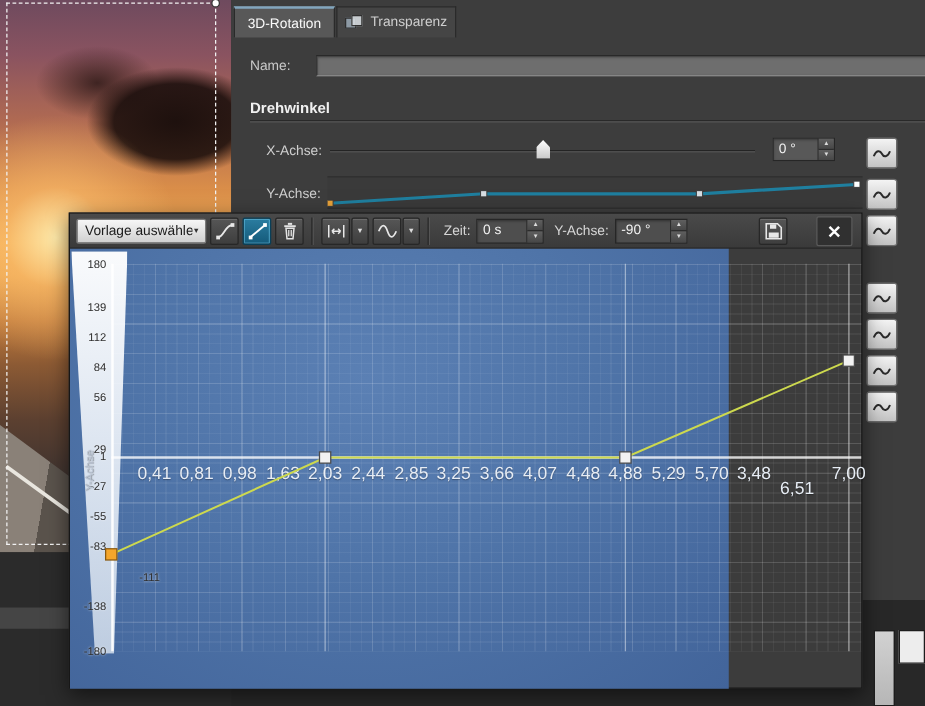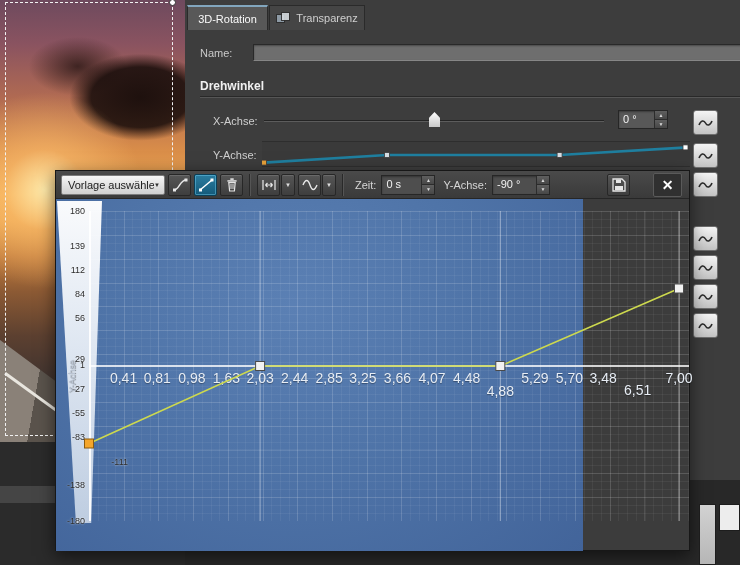--- a/index.html
+++ b/index.html
@@ -322,21 +322,21 @@
           <div class="xtick" style="left: 87.2714px;">0,81</div>
           <div class="xtick" style="left: 121.829px;">0,98</div>
           <div class="xtick" style="left: 156.386px;">1,63</div>
           <div class="xtick" style="left: 190.1px;">2,03</div>
           <div class="xtick" style="left: 224.657px;">2,44</div>
           <div class="xtick" style="left: 259.214px;">2,85</div>
           <div class="xtick" style="left: 292.929px;">3,25</div>
           <div class="xtick" style="left: 327.486px;">3,66</div>
           <div class="xtick" style="left: 362.043px;">4,07</div>
           <div class="xtick" style="left: 396.6px;">4,48</div>
-          <div class="xtick" style="left: 430.314px; margin-top: 13px;">4,88</div>
+          <div class="xtick" style="left: 430.314px;">4,88</div>
           <div class="xtick" style="left: 464.871px;">5,29</div>
           <div class="xtick" style="left: 499.429px;">5,70</div>
           <div class="xtick" style="left: 533.143px;">3,48</div>
           <div class="xtick" style="left: 567.7px; margin-top: 12px;">6,51</div>
           <div class="xtick" style="left: 609px;">7,00</div>
         </div>
       <div class="ylabel-rot">Y-Achse</div>
       <svg id="curve-svg" width="602" height="310">
           <line x1="171.1" x2="171.1" y1="0" y2="310" stroke="rgba(255,255,255,0.45)"></line>
           <line x1="411.31428571428575" x2="411.31428571428575" y1="0" y2="310" stroke="rgba(255,255,255,0.45)"></line>

